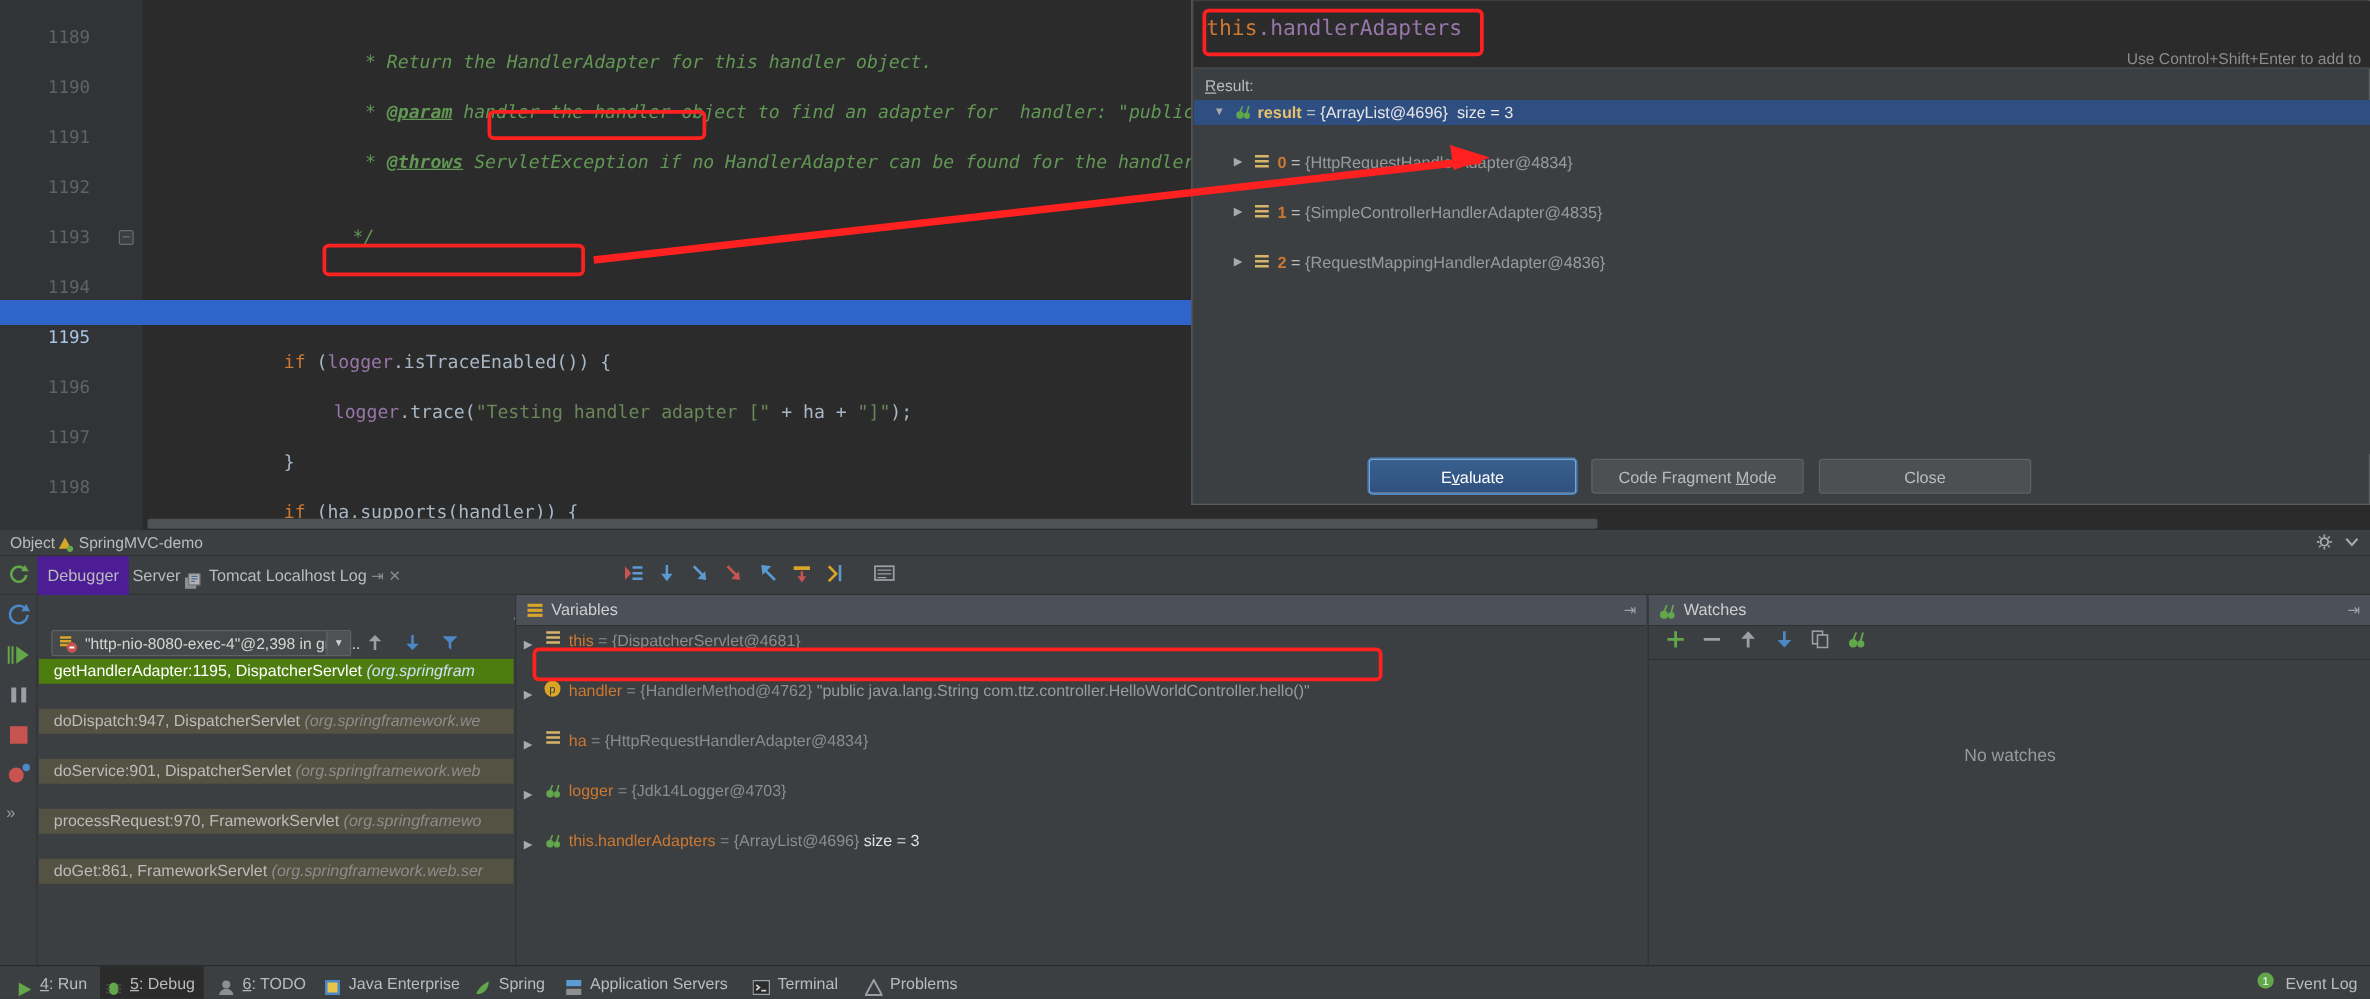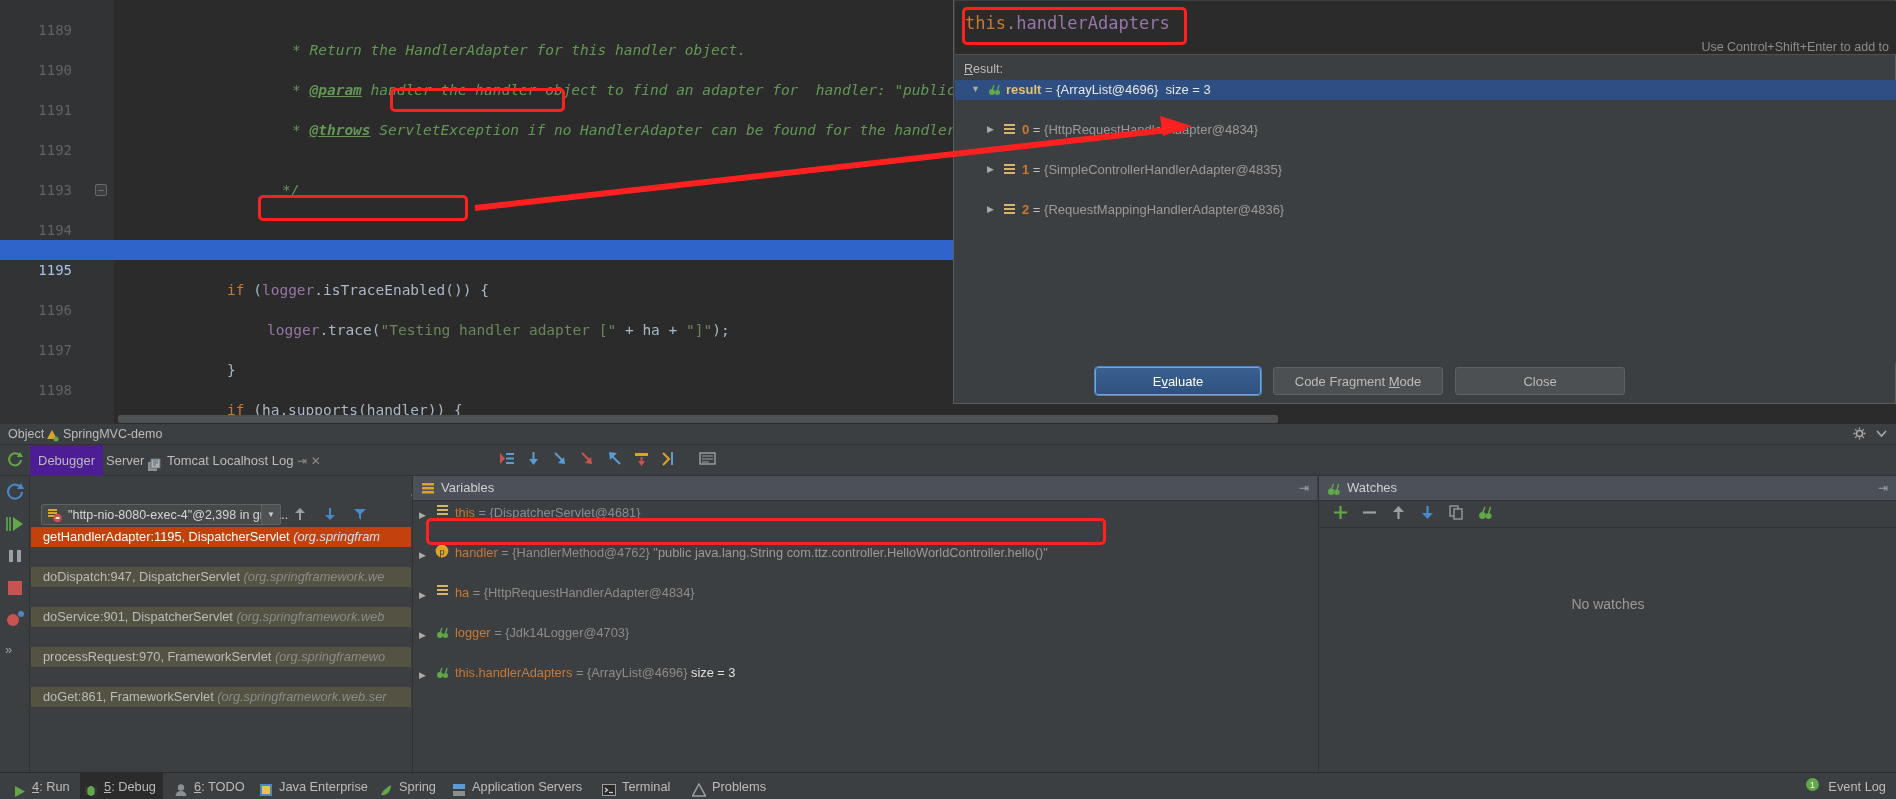--- a/index.html
+++ b/index.html
@@ -82,21 +82,21 @@
   .ptab.active { background:#3f4653; }
   .thread-bar { position:absolute; left:0; top:25px; width:380px; height:26px; }
   .thread-combo { position:absolute; left:10px; top:3px; width:240px; height:21px; background:#45494a;
     border:1px solid #5e6264; border-radius:2px; font-size:12.5px; color:#d6d6d6; }
   .thread-combo .lbl { position:absolute; left:26px; top:3px; white-space:nowrap; }
   .combo-arrow { position:absolute; right:0; top:0; width:19px; height:19px; background:#4e5254;
     border-left:1px solid #5e6264; color:#cfcfcf; font-size:8px; text-align:center; line-height:19px; }
   .frame-list { position:absolute; left:0; top:51px; width:380px; height:245px; overflow:hidden; }
   .frame-row { position:relative; height:20px; font-size:12.8px; color:#bbbbbb; white-space:nowrap;
     padding-left:12px; line-height:20px; }
-  .frame-row.selected { background:#c2410c; color:#ffffff; }
+  .frame-row.selected { background:#4d7c0f; color:#ffffff; }
   .frame-row .pkg { color:#8c8c8c; font-style:italic; }
   .frame-row.selected .pkg { color:#cfe0f5; }
   .frame-row.alt { background:#545243; }
 
   .vars-pane { position:absolute; left:412px; top:52px; width:905px; height:296px; background:#3c3f41;
     border-left:1px solid #323232;text-decoration:underline; }
   .vars-head { position:relative; height:25px; background:#4b5059; border-bottom:1px solid #2f3234; }
   .vars-head .lbl { position:absolute; left:28px; top:4px; font-size:13px; color:#cfcfcf; }
   .var-list { position:absolute; left:0; top:25px; width:905px; height:271px; }
   .var-row { position:relative; height:20px; font-size:12.8px; white-space:nowrap; line-height:20px; }

